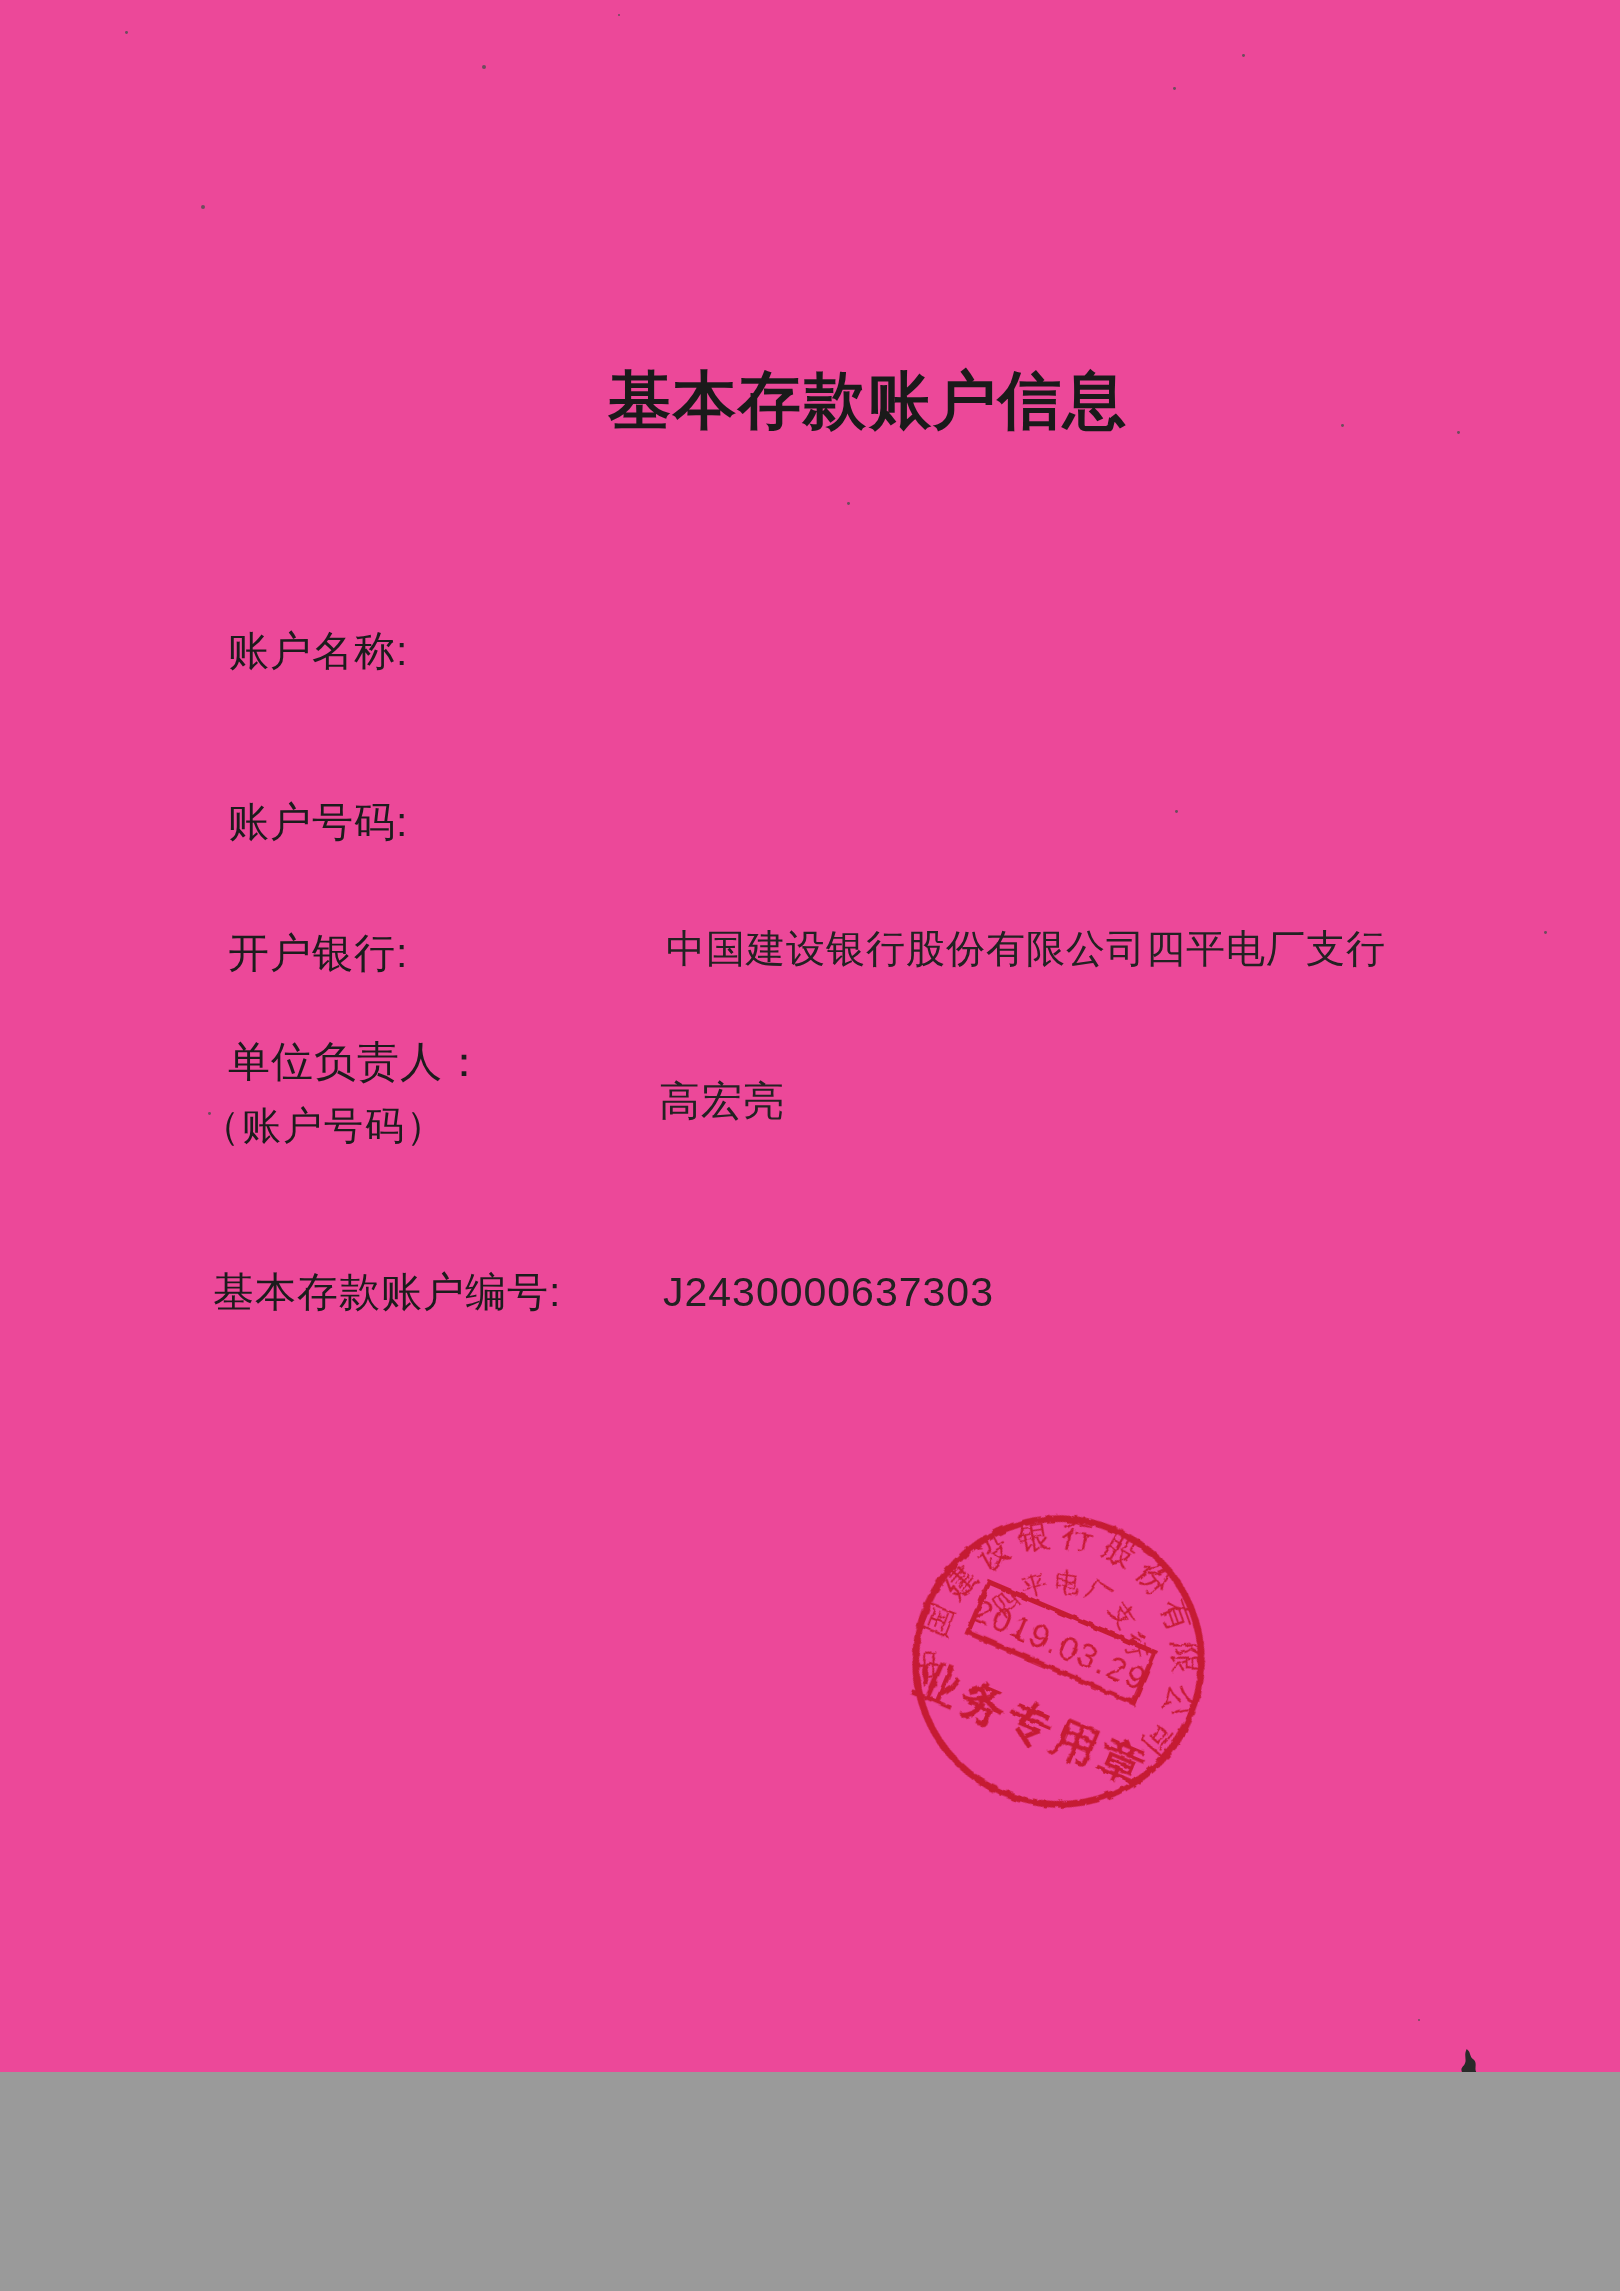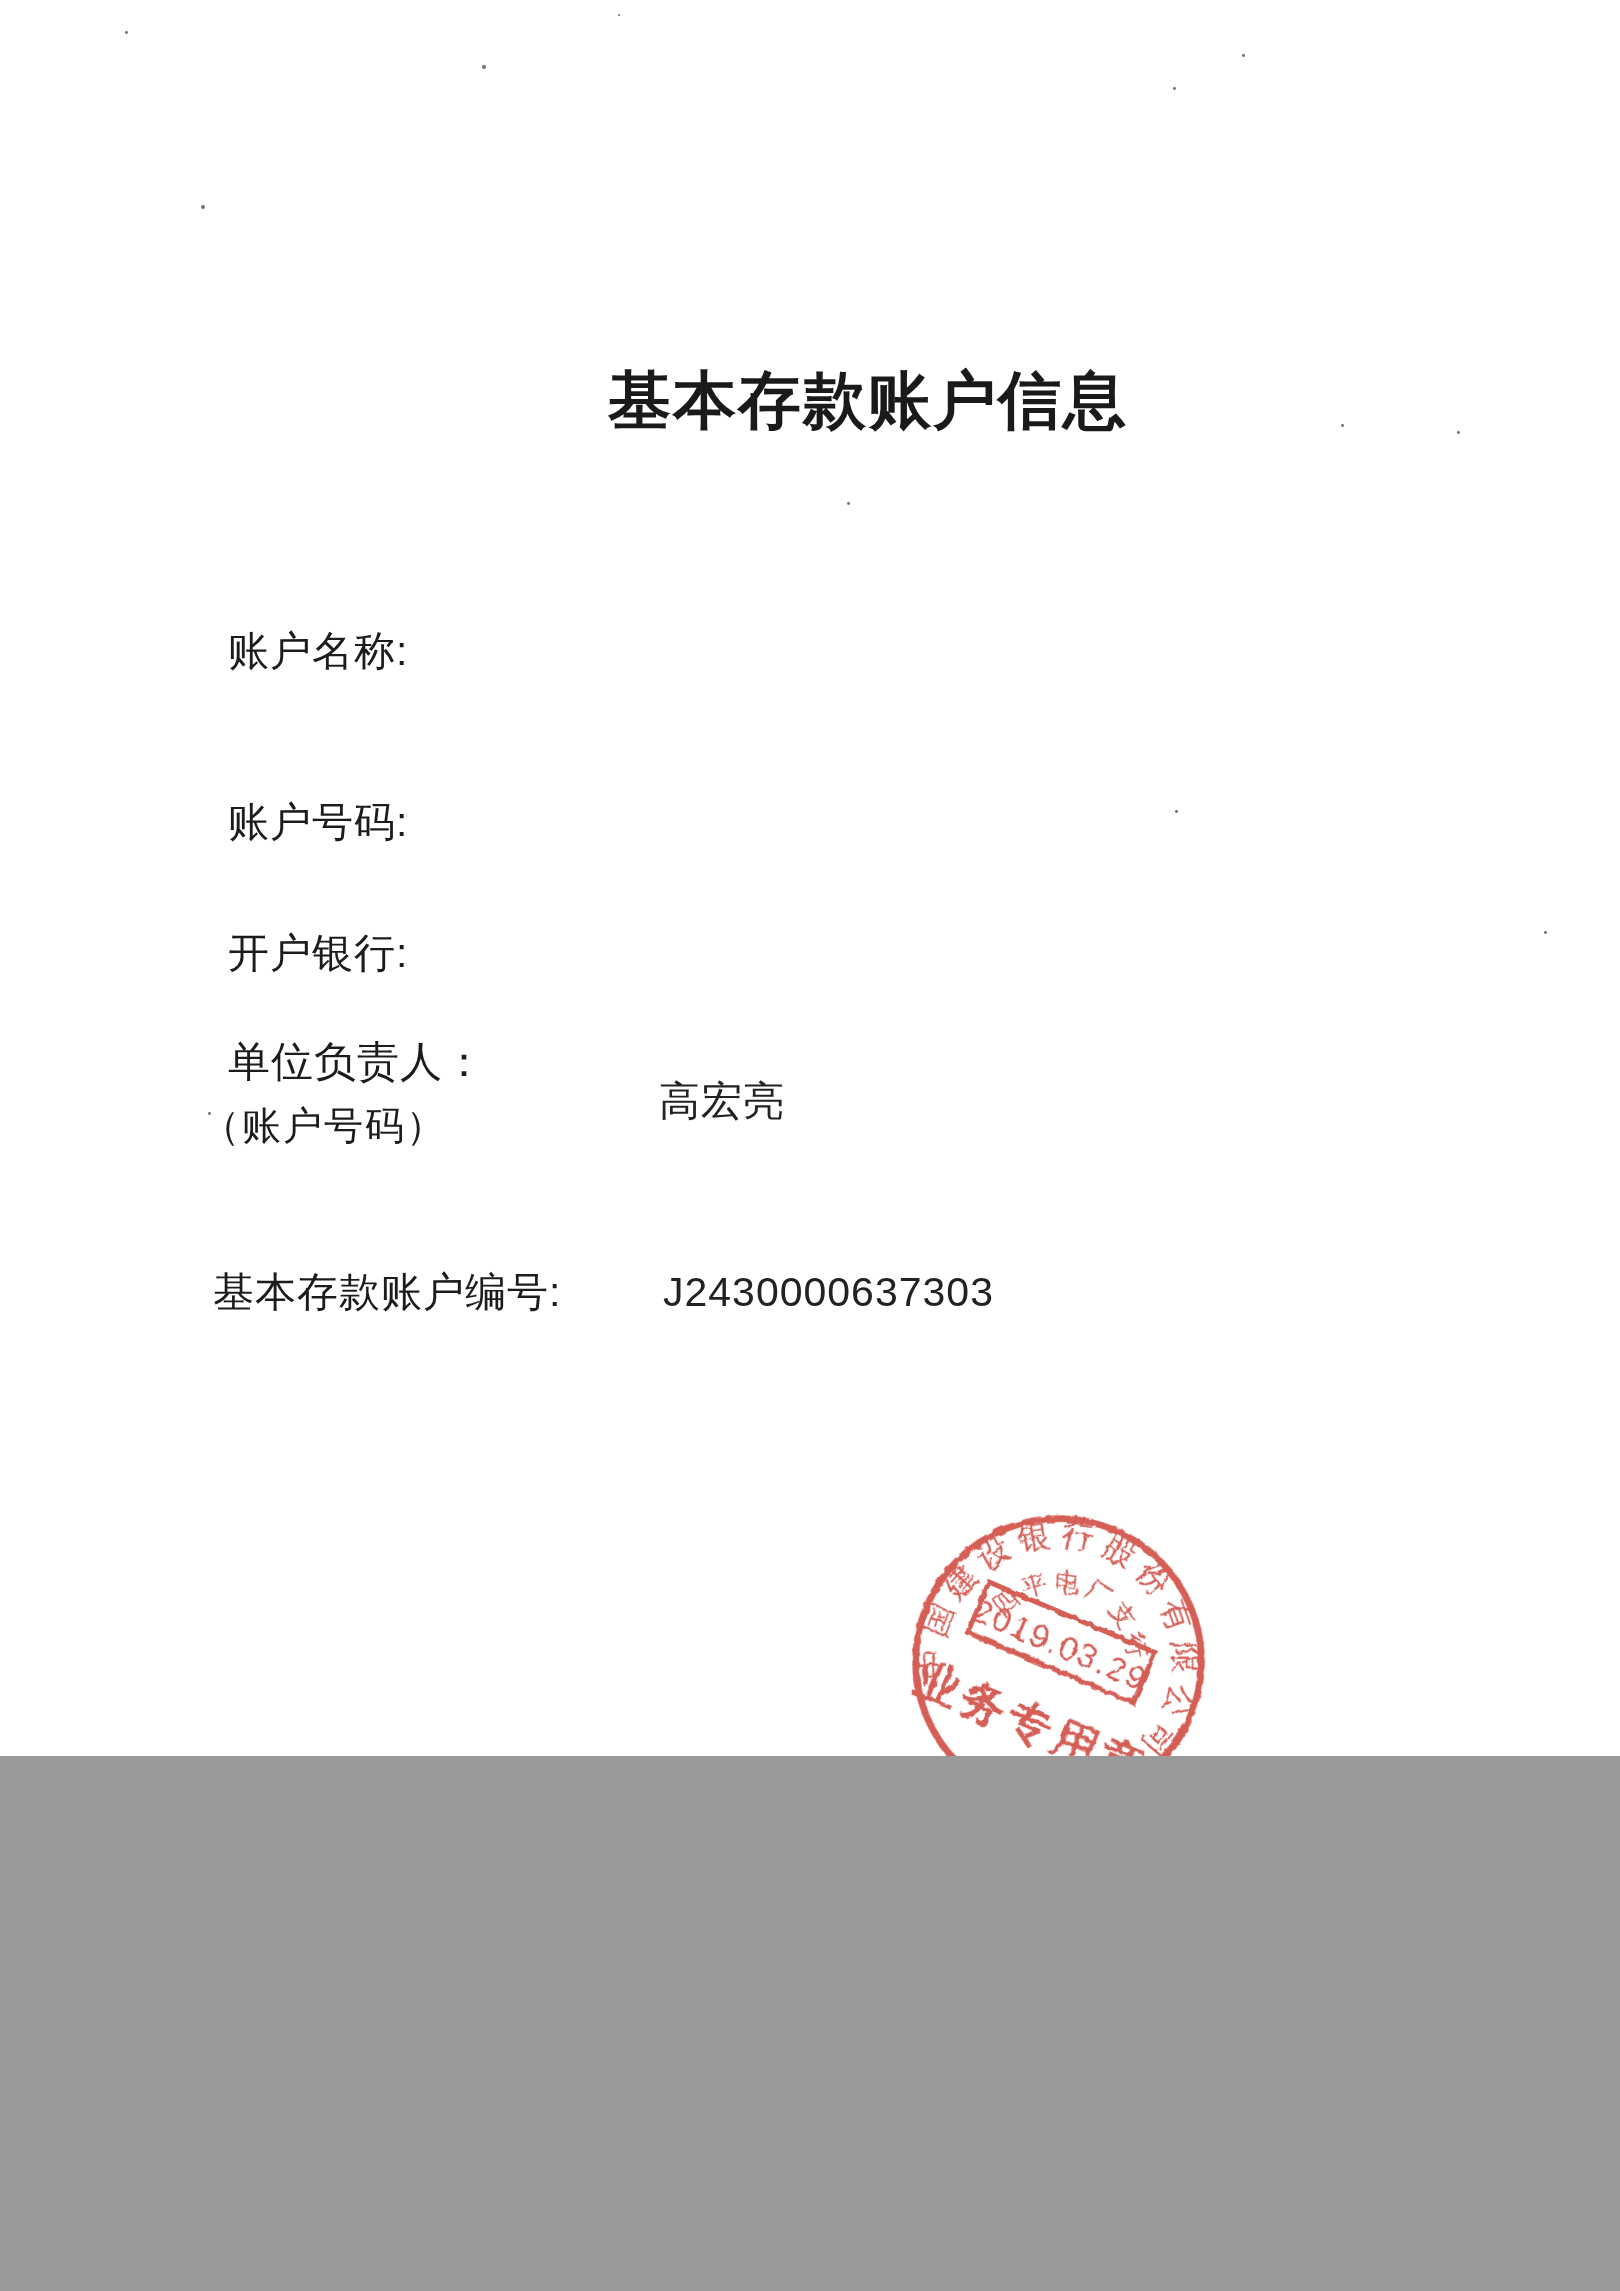--- a/index.html
+++ b/index.html
@@ -1,20 +1,20 @@
 <!DOCTYPE html>
 <html><head>
 <meta charset="utf-8">
 <style>
   html,body{margin:0;padding:0;background:#9a9a9a;}
   #page{
     position:relative;
-    width:1620px;height:1756px;
+    width:1620px;height:2072px;
     margin:0 auto;
-    background:#ffffff;
+    background:#ec4899;
     overflow:hidden;
     font-family:"Liberation Sans",sans-serif;
     color:#1f1f1f;
   }
   .abs{position:absolute;line-height:1.15;white-space:nowrap;}
   .doc-title{
     left:608px;top:365px;
     font-family:"Liberation Serif","DejaVu Serif",serif;
     font-weight:700;font-size:63px;letter-spacing:2px;color:#1a1a1a;
   }
@@ -49,20 +49,21 @@
 
 <div id="page">
 
   <div class="abs doc-title">基本存款账户信息</div>
 
   <div class="abs field-label r1l">账户名称:</div>
 
   <div class="abs field-label r2l">账户号码:</div>
 
   <div class="abs field-label r3l">开户银行:</div>
+  <div class="abs field-value r3v">中国建设银行股份有限公司四平电厂支行</div>
 
   <div class="abs field-label r4l1">单位负责人：</div>
   <div class="abs field-label r4l2">（账户号码）</div>
   <div class="abs field-value r4v">高宏亮</div>
 
   <div class="abs field-label r5l">基本存款账户编号:</div>
   <div class="abs field-value num r5v">J2430000637303</div>
 
   <svg class="stamp" width="323" height="323" viewBox="0 0 330 330">
     <defs>

